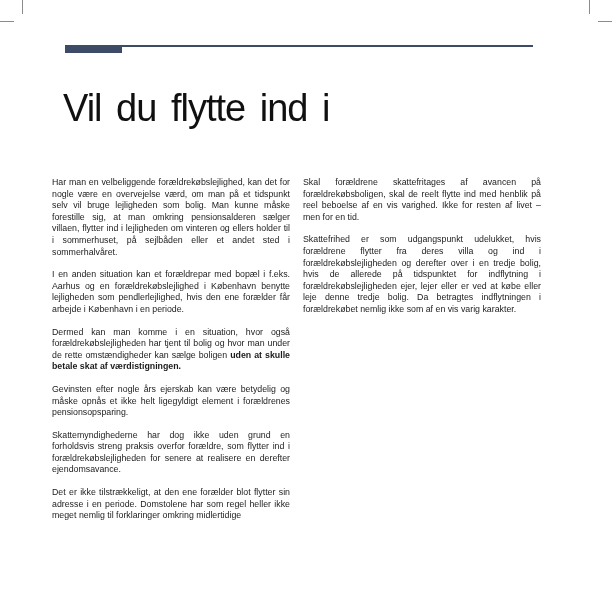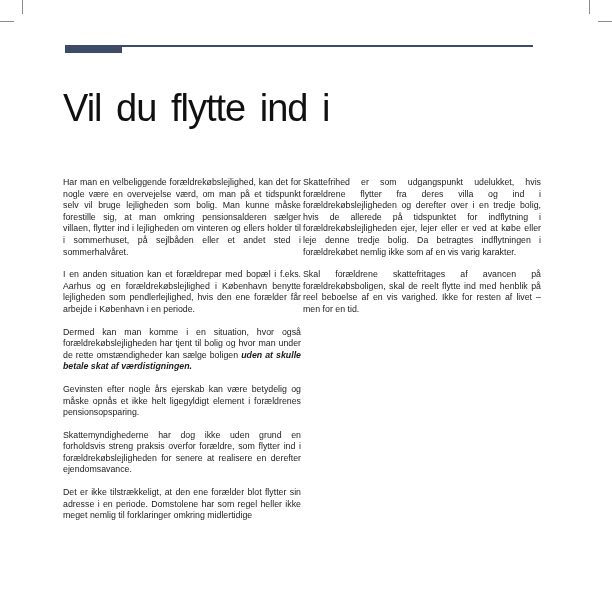--- a/index.html
+++ b/index.html
@@ -62,24 +62,24 @@
 
   .column {
     position: absolute;
     top: 177px;
     width: 238px;
     color: #1b1b1b;
     font-size: 8.8px;
     line-height: 11.6px;
     text-align: justify;
   }
-  .column.left  { left: 63px; }
+  .column.left  { left: 52px; }
   .column.right { left: 303px; }
   .column p { margin: 0 0 11px 0; }
-  .column strong { font-weight: bold; font-style: italic; }
+  .column strong { font-weight: bold; }
 
   
   .page-number-badge {
     position: absolute;
     left: 13px;
     top: 563px;
     display: flex;
     align-items: center;
     height: 12px;
   }
@@ -118,22 +118,22 @@
   <div class="column left">
     <p><span>Har man en velbeliggende forældrekøbslejlighed, kan det for nogle være en overvejelse værd, om man på et tidspunkt selv vil bruge lejligheden som bolig. Man kunne måske forestille sig, at man omkring pensionsalderen sælger villaen, flytter ind i lejligheden om vinteren og ellers holder til i sommerhuset, på sejlbåden eller et andet sted i sommerhalvåret.</span></p>
     <p><span>I en anden situation kan et forældrepar med bopæl i f.eks. Aarhus og en forældrekøbslejlighed i København benytte lejligheden som pendlerlejlighed, hvis den ene forælder får arbejde i København i en periode.</span></p>
     <p><span>Dermed kan man komme i en situation, hvor også forældrekøbslejligheden har tjent til bolig og hvor man under de rette omstændigheder kan sælge boligen </span><strong>uden at skulle betale skat af værdistigningen.</strong></p>
     <p><span>Gevinsten efter nogle års ejerskab kan være betydelig og måske opnås et ikke helt ligegyldigt element i forældrenes pensionsopsparing.</span></p>
     <p><span>Skattemyndighederne har dog ikke uden grund en forholdsvis streng praksis overfor forældre, som flytter ind i forældrekøbslejligheden for senere at realisere en derefter ejendomsavance.</span></p>
     <p><span>Det er ikke tilstrækkeligt, at den ene forælder blot flytter sin adresse i en periode. Domstolene har som regel heller ikke meget nemlig til forklaringer omkring midlertidige</span></p>
   </div>
 
   <div class="column right">
+    <p><span>Skal forældrene skattefritages af avancen på forældrekøbsboligen, skal de reelt flytte ind med henblik på reel beboelse af en vis varighed. Ikke for resten af livet – men for en tid.</span></p>
     <p><span>Skattefrihed er som udgangspunkt udelukket, hvis forældrene flytter fra deres villa og ind i forældrekøbslejligheden og derefter over i en tredje bolig, hvis de allerede på tidspunktet for indflytning i forældrekøbslejligheden ejer, lejer eller er ved at købe eller leje denne tredje bolig. Da betragtes indflytningen i forældrekøbet nemlig ikke som af en vis varig karakter.</span></p>
-    <p><span>Skal forældrene skattefritages af avancen på forældrekøbsboligen, skal de reelt flytte ind med henblik på reel beboelse af en vis varighed. Ikke for resten af livet – men for en tid.</span></p>
   </div>
 
   <div class="page-number-badge">
     <div class="pn-bar left"></div>
     <span class="pn-num">28</span>
     <div class="pn-bar right"></div>
   </div>
 
 </div>
 

